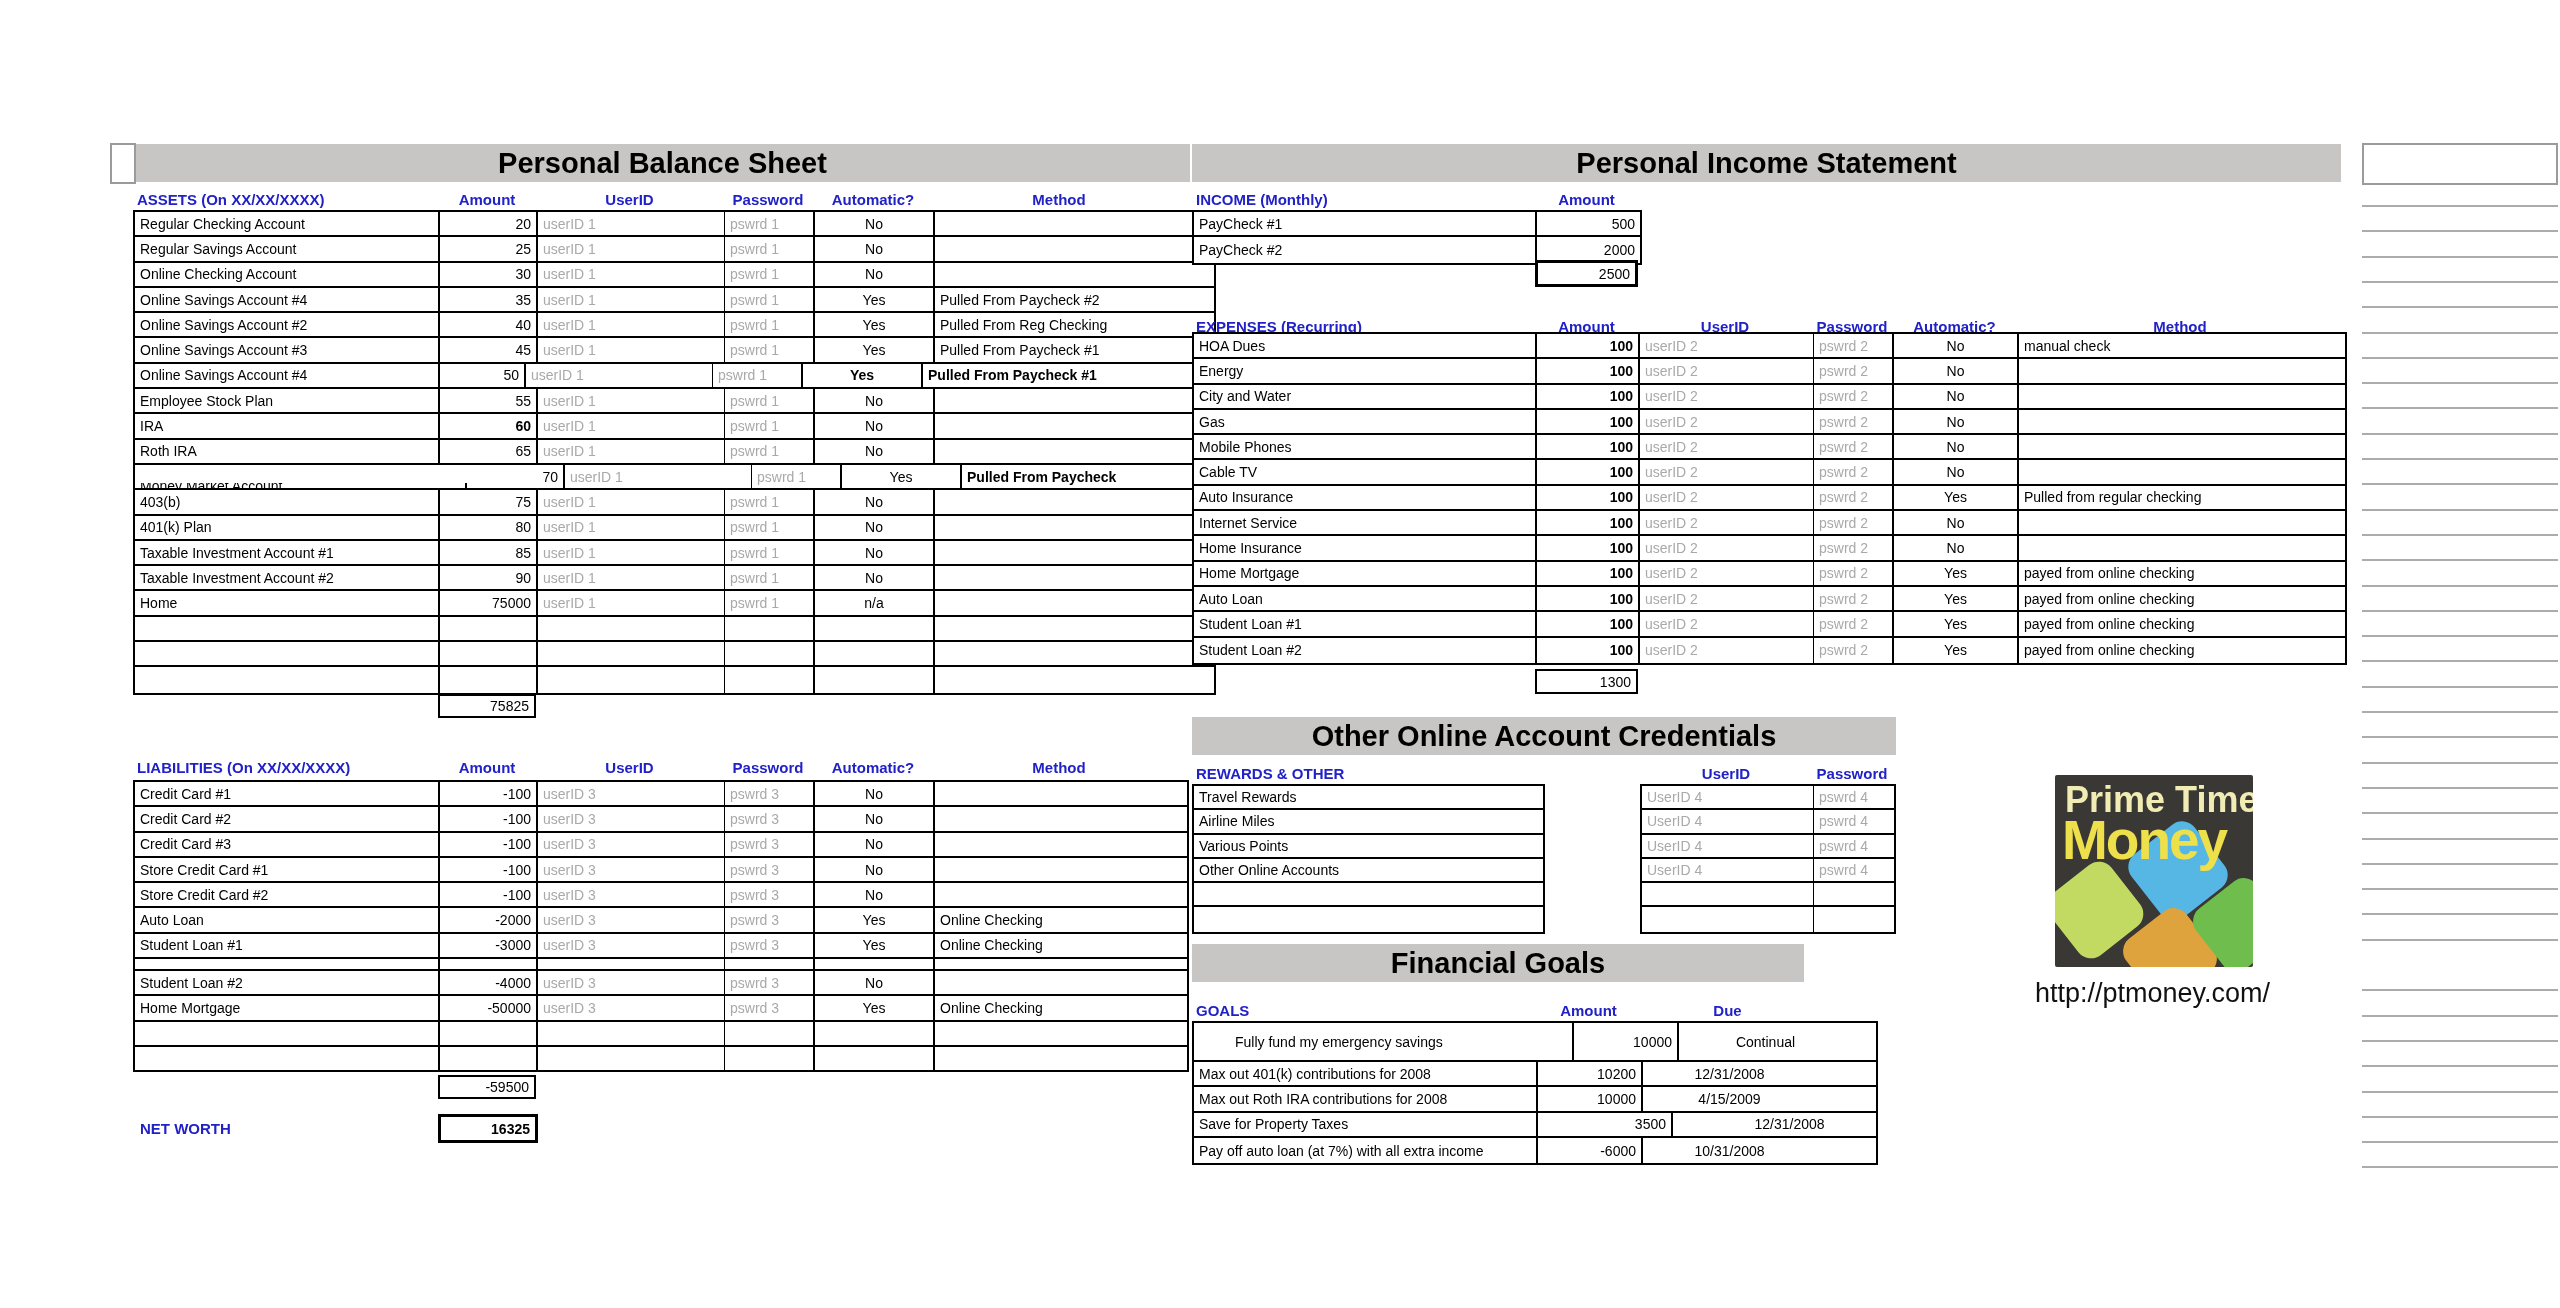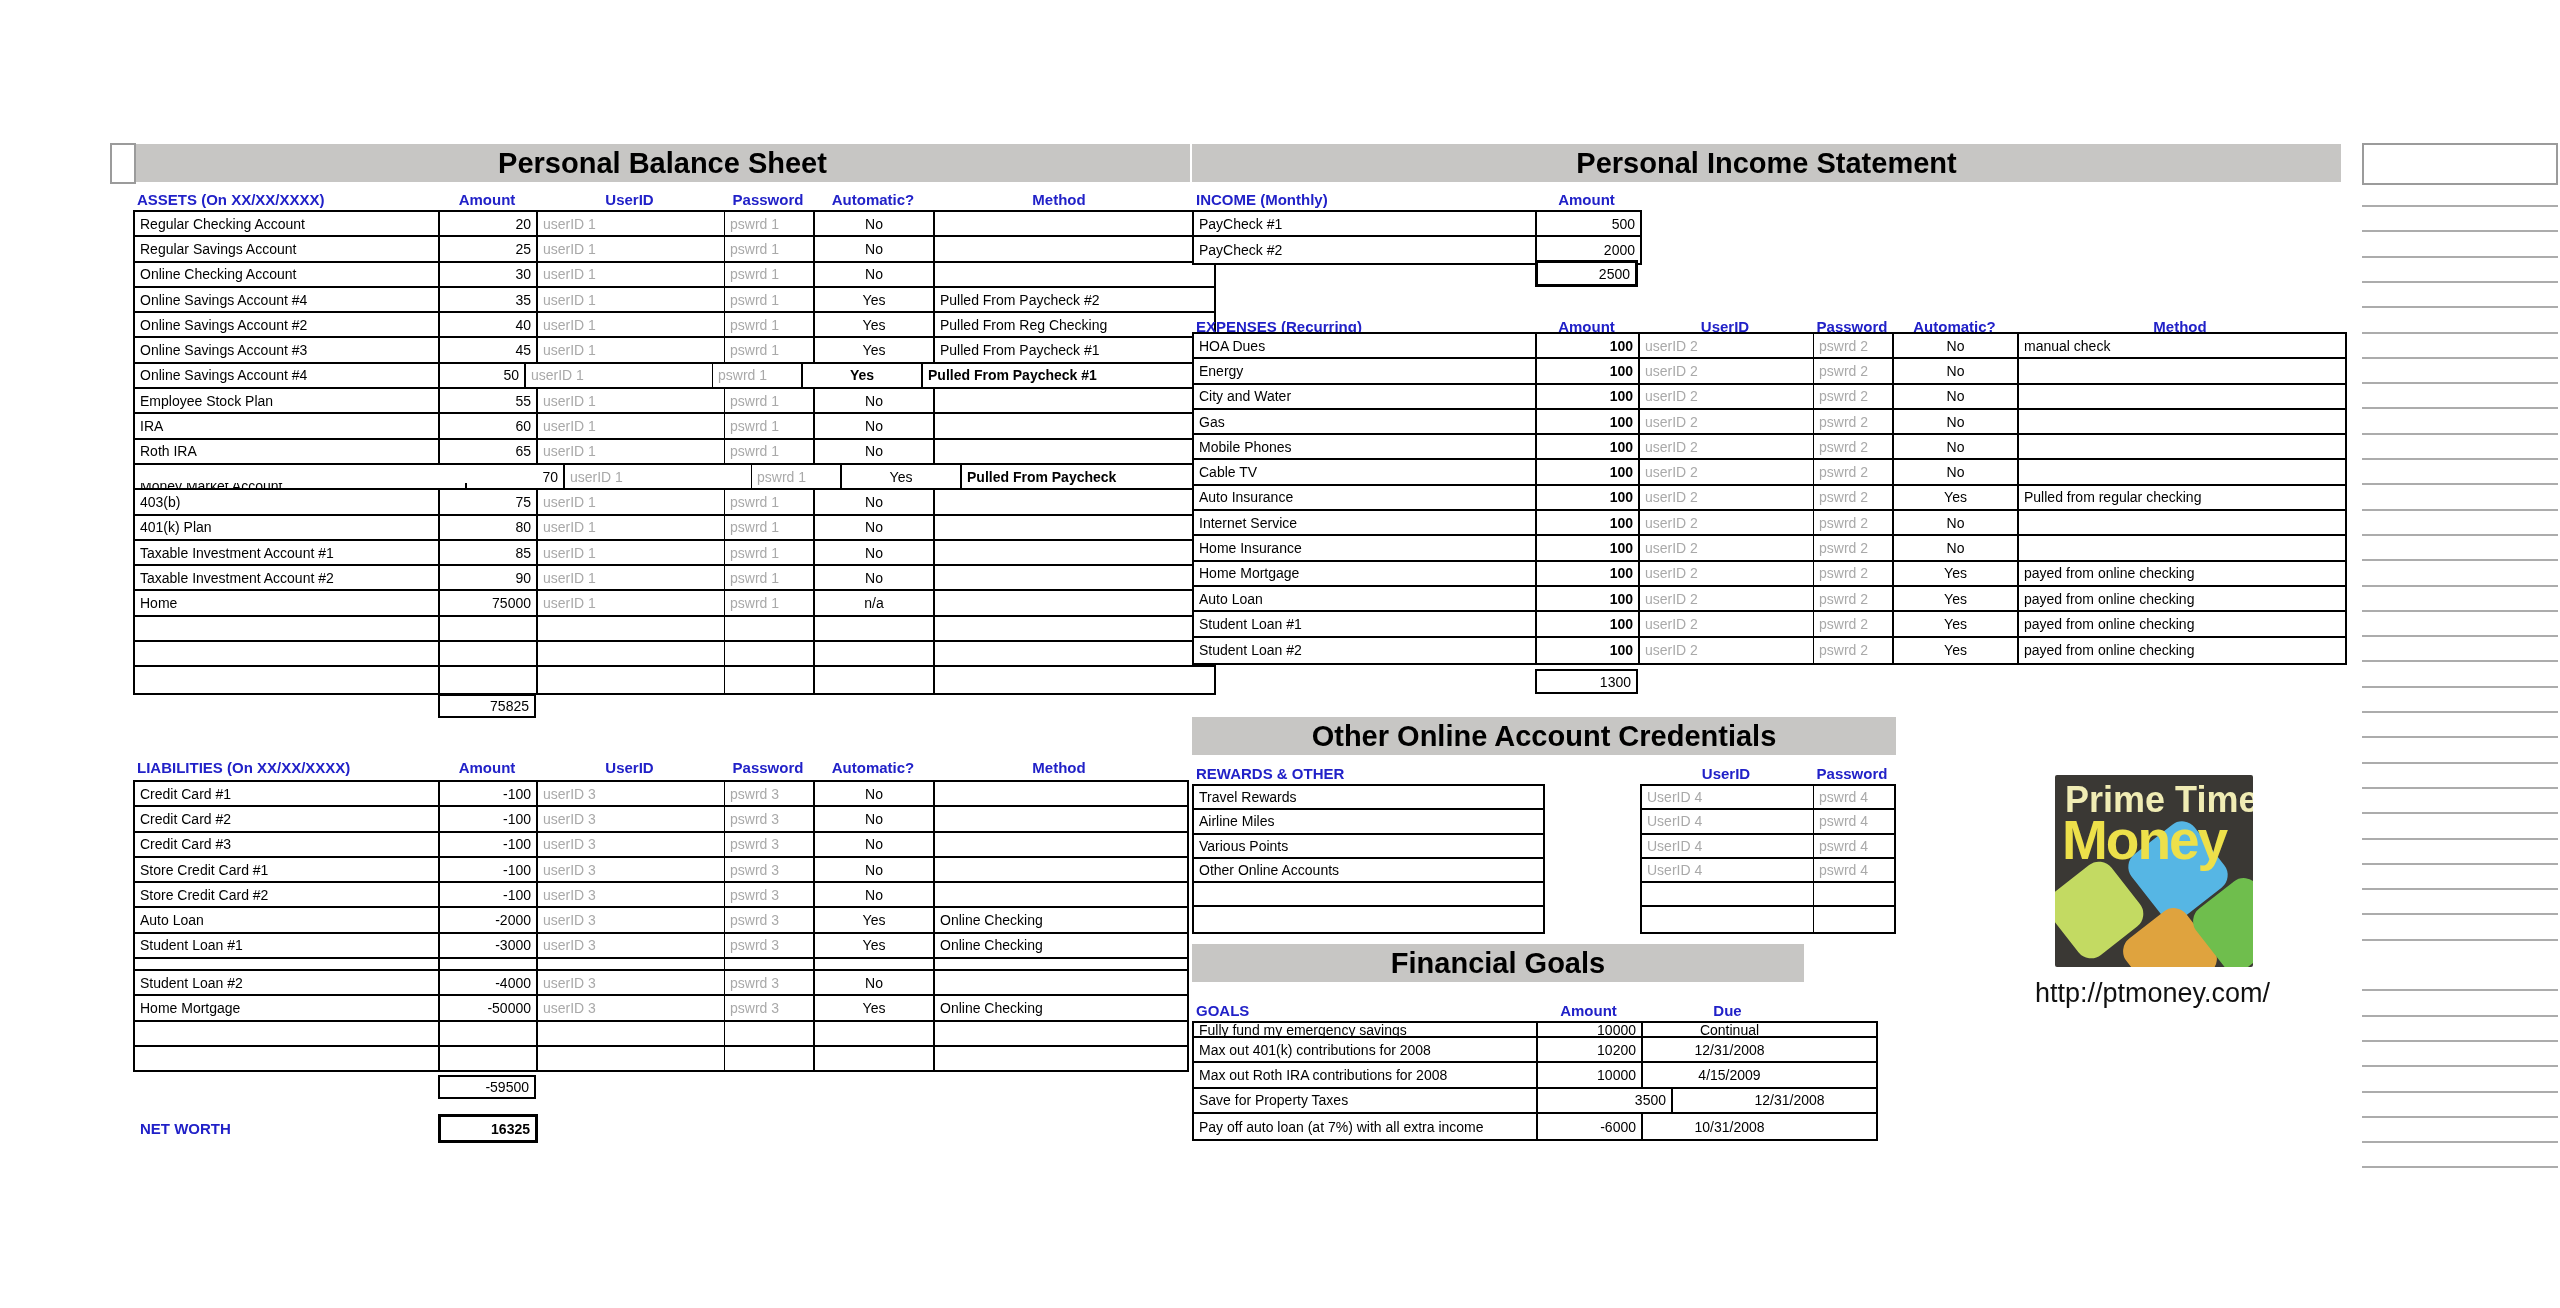--- a/index.html
+++ b/index.html
@@ -118,21 +118,21 @@
       <div class="trow" style="height: 25.3px;">
         <div class="cell" style="width: 305px;">Employee Stock Plan</div>
         <div class="cell a-right" style="width: 98px;">55</div>
         <div class="cell ph thin" style="width: 187px;">userID 1</div>
         <div class="cell ph" style="width: 90px;">pswrd 1</div>
         <div class="cell a-center" style="width: 120px;">No</div>
         <div class="cell" style="width: 252px;"></div>
       </div>
       <div class="trow" style="height: 25.3px;">
         <div class="cell" style="width: 305px;">IRA</div>
-        <div class="cell a-right" style="width: 98px;">60</div>
+        <div class="cell a-right" style="width: 98px; font-weight: bold;">60</div>
         <div class="cell ph thin" style="width: 187px;">userID 1</div>
         <div class="cell ph" style="width: 90px;">pswrd 1</div>
         <div class="cell a-center" style="width: 120px;">No</div>
         <div class="cell" style="width: 252px;"></div>
       </div>
       <div class="trow" style="height: 25.3px;">
         <div class="cell" style="width: 305px;">Roth IRA</div>
         <div class="cell a-right" style="width: 98px;">65</div>
         <div class="cell ph thin" style="width: 187px;">userID 1</div>
         <div class="cell ph" style="width: 90px;">pswrd 1</div>
@@ -521,21 +521,21 @@
 
   <div class="bar" style="left:1192px;top:944px;width:612px;">
     <span>Financial Goals</span>
   </div>
   <div class="hdr" style="left:1192px;top:996px;">
       <div class="hcell a-left" style="width: 344px;">GOALS</div>
       <div class="hcell a-center" style="width: 105px;">Amount</div>
       <div class="hcell a-center" style="width: 173px;">Due</div>
     </div>
   <div class="tbl" style="left:1192px;top:1021px;">
-      <div class="trow" style="height: 15px;">
+      <div class="trow" style="height: 39px; padding-left: 36px;">
         <div class="cell" style="width: 344px;">Fully fund my emergency savings</div>
         <div class="cell a-right" style="width: 105px;">10000</div>
         <div class="cell a-center" style="width: 173px;">Continual</div>
       </div>
       <div class="trow" style="height: 25.3px;">
         <div class="cell" style="width: 344px;">Max out 401(k) contributions for 2008</div>
         <div class="cell a-right" style="width: 105px;">10200</div>
         <div class="cell a-center" style="width: 173px;">12/31/2008</div>
       </div>
       <div class="trow" style="height: 25.3px;">

